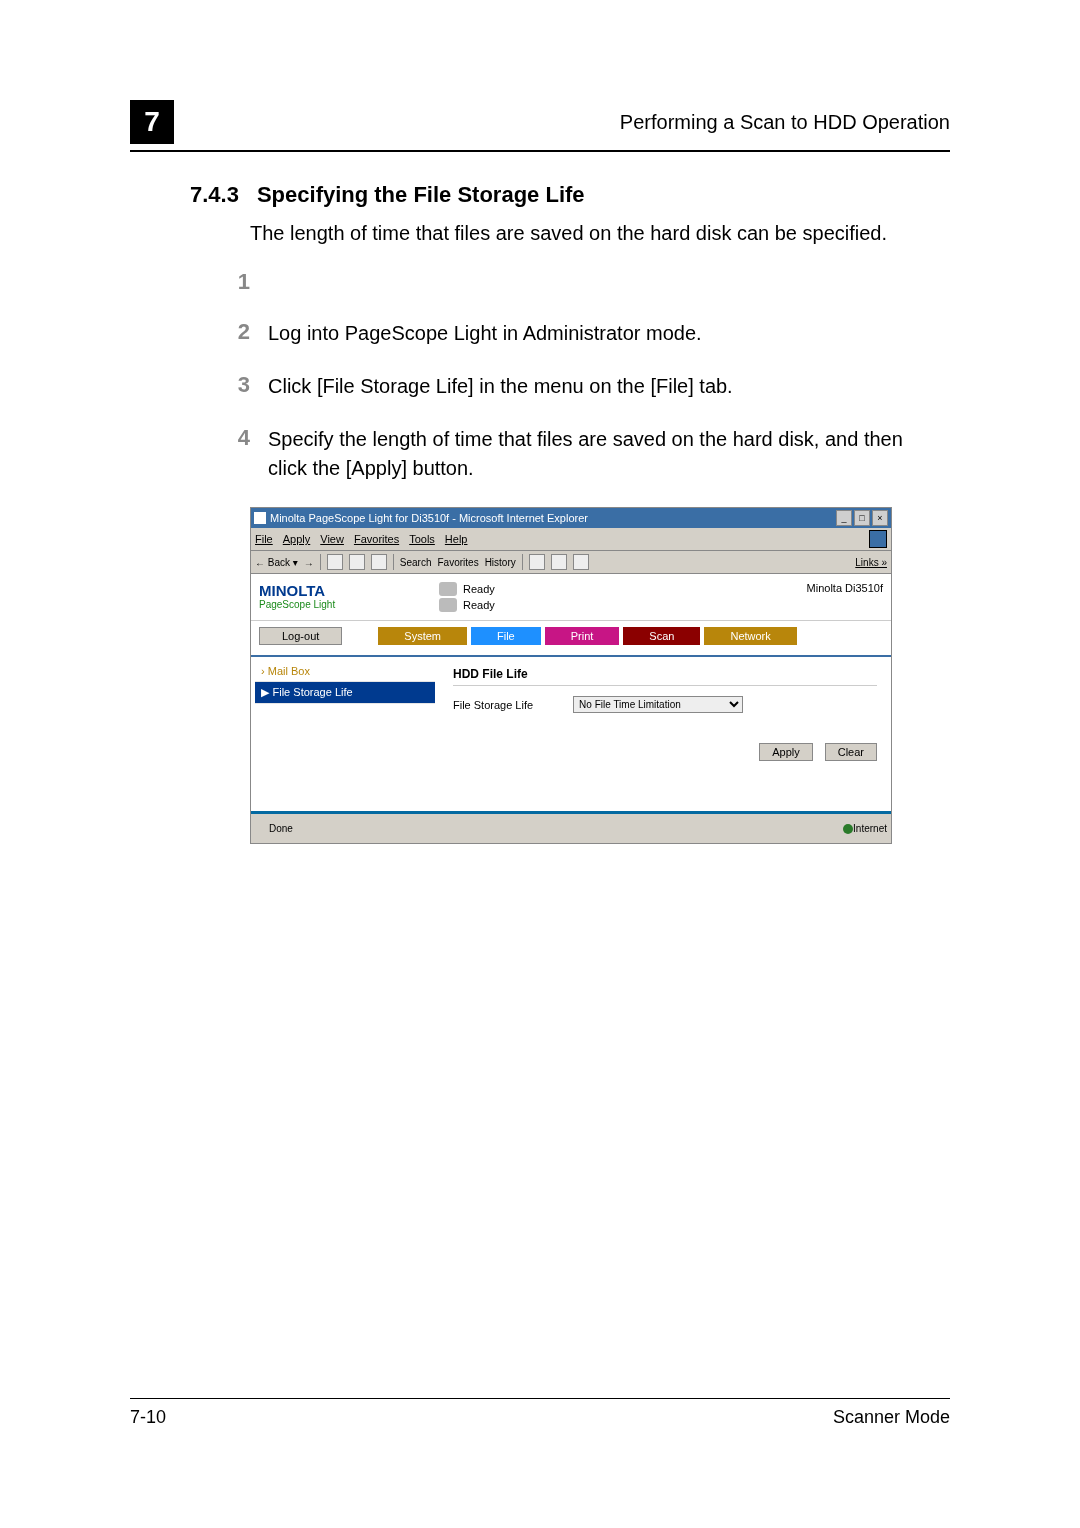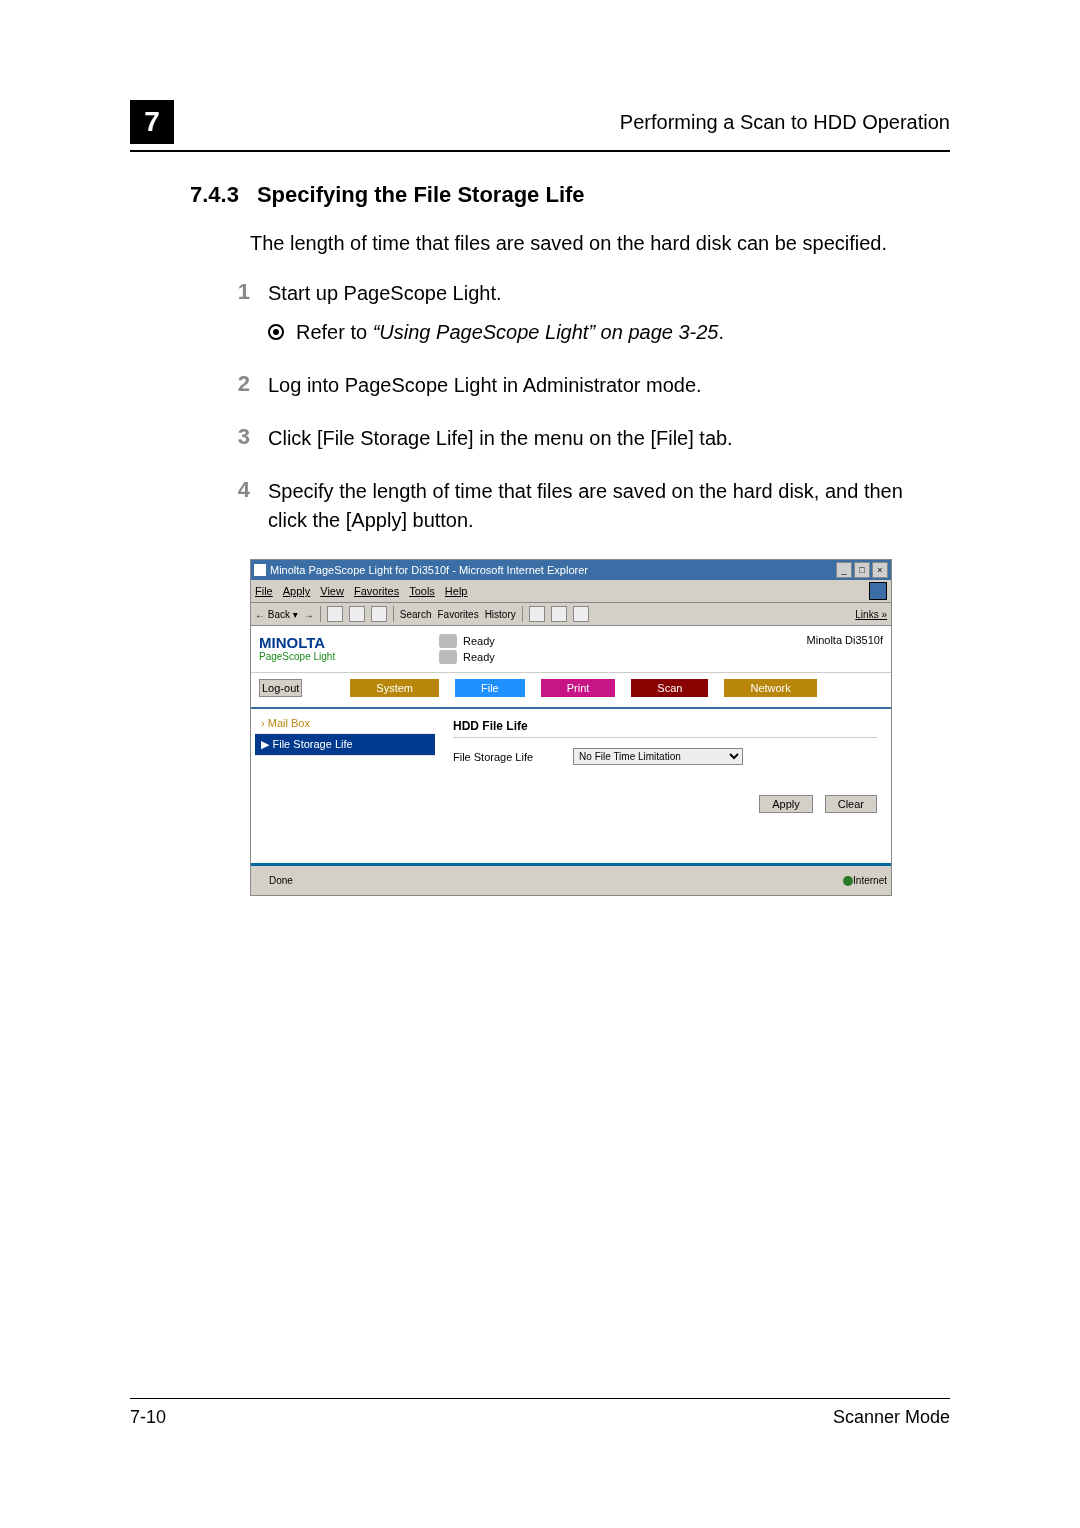--- a/index.html
+++ b/index.html
@@ -1,20 +1,20 @@
 <!DOCTYPE html>
 <html><head>
 <meta charset="utf-8">
 <style>
 body{margin:0;background:#fff;font-family:Arial,Helvetica,sans-serif;color:#000}
 .page-wrap{width:1080px;height:1528px;margin:0 auto;position:relative;box-sizing:border-box;padding:100px 130px 0 130px}
 .top-head{display:flex;align-items:center;border-bottom:2px solid #000;padding-bottom:6px;margin-bottom:30px}
 .chap-box{width:44px;height:44px;background:#000;color:#fff;font-size:28px;font-weight:bold;display:flex;align-items:center;justify-content:center;margin-right:20px}
 .top-title{font-size:20px;margin-left:auto}
-.sec-head{display:flex;gap:18px;font-size:22px;font-weight:bold;margin-bottom:24px;margin-left:60px}
+.sec-head{display:flex;gap:18px;font-size:22px;font-weight:bold;margin-bottom:14px;margin-left:60px}
 .intro{font-size:20px;margin-left:120px;margin-bottom:24px}
 ol.steps{margin:0;padding:0;list-style:none}
 ol.steps>li{display:flex;margin-bottom:24px}
 .sn{width:26px;font-size:22px;font-weight:bold;color:#888;flex-shrink:0;margin-left:94px;text-align:right;margin-right:18px}
 .stxt{font-size:20px;line-height:1.45;flex:1;padding-right:30px}
 .sub{display:flex;align-items:flex-start;margin-top:10px}
 .circ{width:12px;height:12px;border-radius:50%;border:2px solid #000;background:#fff;flex-shrink:0;position:relative;margin-right:12px;margin-top:6px}
 .circ::after{content:"";position:absolute;left:3px;top:3px;width:6px;height:6px;border-radius:50%;background:#000}
 .sub-text{font-style:normal}
 .ital{font-style:italic}
@@ -32,22 +32,22 @@
 .ie-tb .ico{width:14px;height:14px;border:1px solid #888;background:#eee}
 .links{margin-left:auto;text-decoration:underline}
 .psl-head{display:flex;padding:8px;align-items:flex-start;border-bottom:1px solid #ccc}
 .psl-brand{width:160px;color:#003a8f;font-weight:bold;font-size:15px}
 .psl-brand small{display:block;font-size:10px;color:#1a8a1a;font-weight:normal}
 .psl-stat{display:flex;flex-direction:column;gap:2px;margin-left:20px}
 .psl-stat div{display:flex;align-items:center;gap:6px}
 .psl-stat .sico{width:18px;height:14px;background:#bbb;border-radius:3px}
 .psl-model{margin-left:auto;font-size:11px}
 .psl-row2{display:flex;padding:6px 8px 10px 8px;align-items:center}
-.logout-btn{border:1px solid #888;background:#d4d0c8;padding:2px 2px;font-size:11px}
-.tabs{display:flex;margin-left:48px;gap:16px}
+.logout-btn{border:1px solid #888;background:#d4d0c8;padding:2px 22px;font-size:11px}
+.tabs{display:flex;margin-left:36px;gap:4px}
 .tabs span{padding:3px 26px;font-size:11px;color:#fff}
 .t-sys{background:#b8860b}.t-file{background:#1e90ff}.t-print{background:#c71585}.t-scan{background:#8b0000}.t-net{background:#b8860b}
 .psl-body{display:flex;border-top:2px solid #3a6ea5}
 .psl-side{width:180px;padding:4px}
 .psl-side div{padding:4px 6px;font-size:11px;color:#b8860b;border-bottom:1px solid #e5e5e5}
 .psl-side .active{background:#003a8f;color:#fff}
 .psl-main{flex:1;padding:10px 14px 50px 14px}
 .psl-main h4{margin:0 0 10px 0;font-size:12px;border-bottom:1px solid #ccc;padding-bottom:4px}
 .psl-field{display:flex;align-items:center;font-size:11px;gap:40px;margin-bottom:30px}
 select.fake{border:1px solid #888;background:#eee;font-size:10px;padding:1px;width:170px}
@@ -70,29 +70,20 @@
 
   <div class="sec-head">
     <span>7.4.3</span>
     <span>Specifying the File Storage Life</span>
   </div>
   <div class="intro">The length of time that files are saved on the hard disk can be specified.</div>
 
   <ol class="steps">
     <li>
       <span class="sn">1</span>
-      <div class="stxt">
-        <span>Start up PageScope Light.</span>
-        <div class="sub">
-          <span class="circ"></span>
-          <span class="sub-text">
-            <span>Refer to </span><span class="ital">“Using PageScope Light” on page 3-25</span><span>.</span>
-          </span>
-        </div>
-      </div>
     </li>
     <li>
       <span class="sn">2</span>
       <div class="stxt"><span>Log into PageScope Light in Administrator mode.</span></div>
     </li>
     <li>
       <span class="sn">3</span>
       <div class="stxt"><span>Click [File Storage Life] in the menu on the [File] tab.</span></div>
     </li>
     <li>

